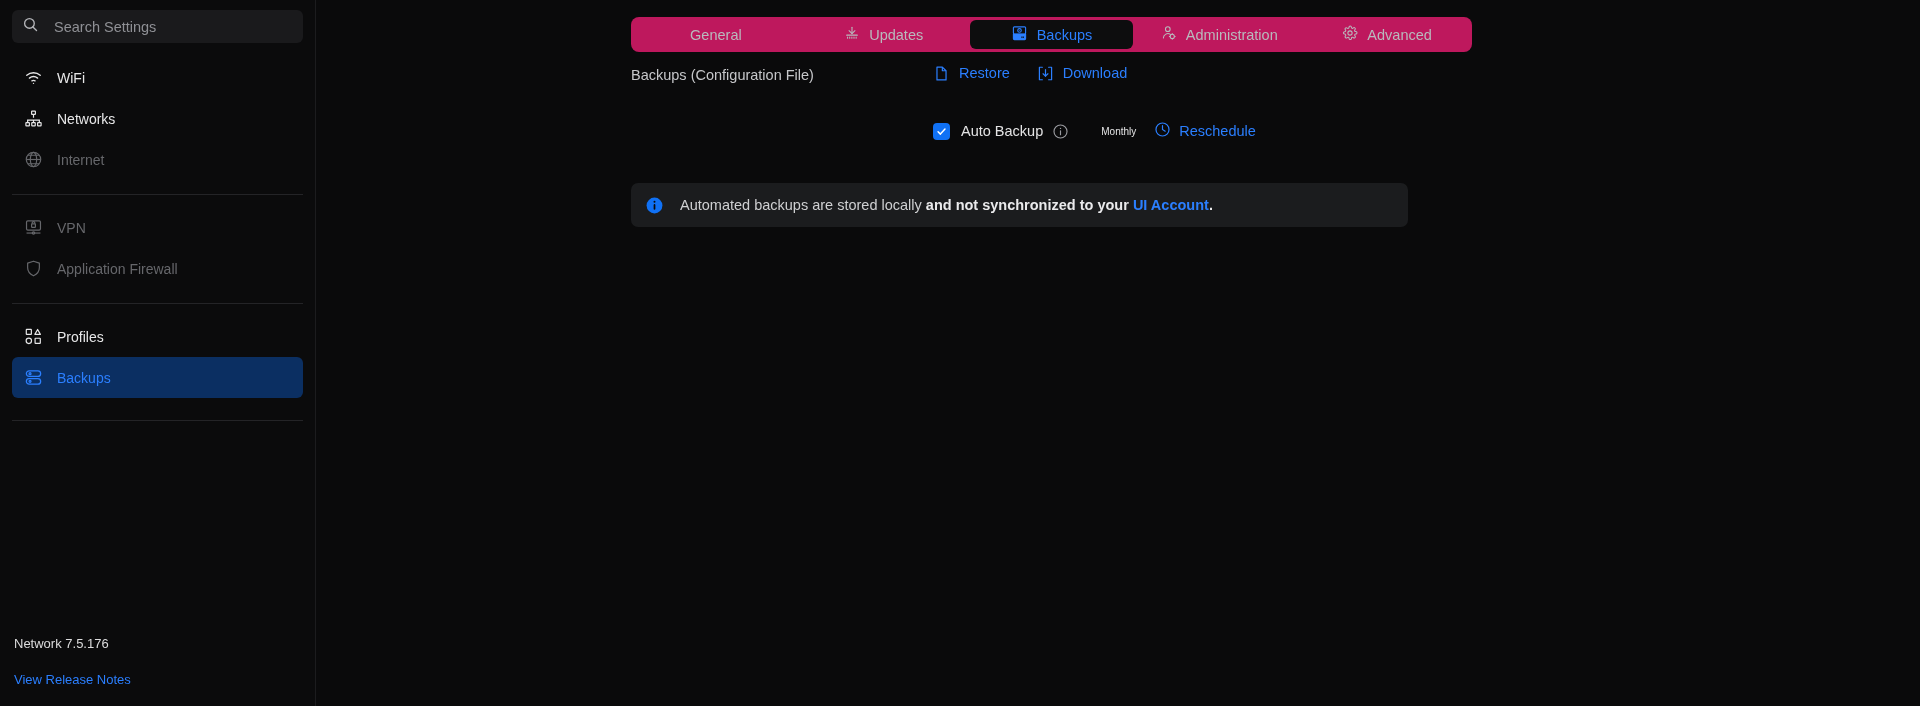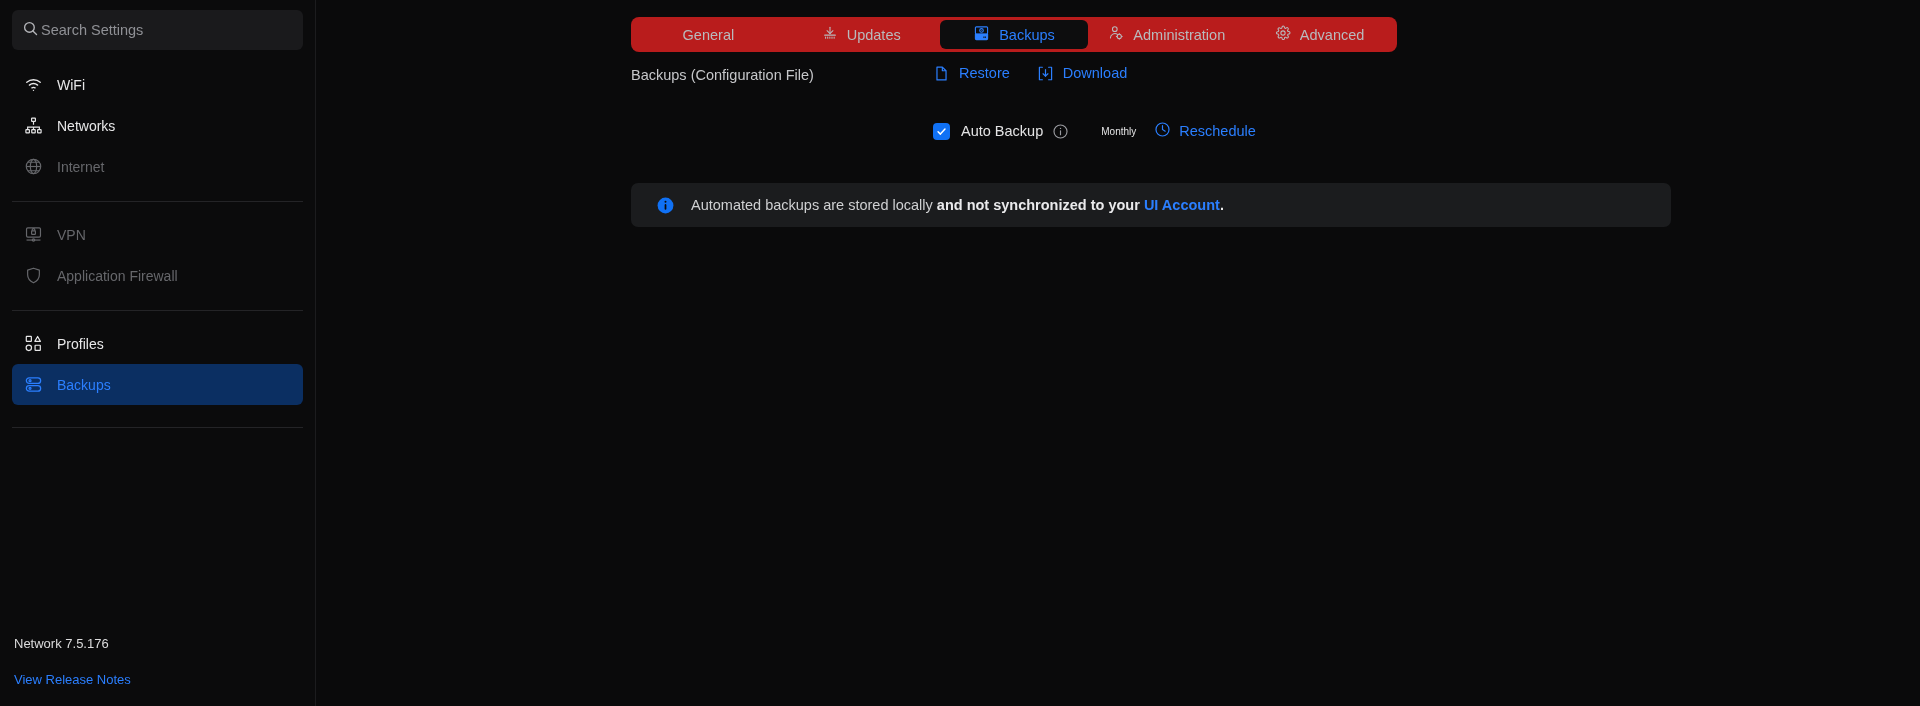--- a/index.html
+++ b/index.html
@@ -33,27 +33,27 @@
     background: #0b0b0c;
     border-right: 1px solid #1c1c1e;
     display: flex;
     flex-direction: column;
     padding: 0 12px;
     position: relative;
   }
 
   .search-wrap {
     margin-top: 10px;
-    height: 40px;
+    height: 33px;
     background: #1a1a1c;
     border-radius: 6px;
     display: flex;
     align-items: center;
     padding: 0 10px;
-    gap: 2px;
+    gap: 15px;
   }
   .search-wrap svg { flex: 0 0 auto; }
   .search-input {
     flex: 1;
     background: transparent;
     border: none;
     outline: none;
     color: #d8d8d8;
     font-family: "Liberation Sans", sans-serif;
     font-size: 14.5px;
@@ -117,23 +117,23 @@
     flex: 1;
     height: 706px;
     background: #0a0a0b;
     position: relative;
   }
 
   .tabbar {
     position: absolute;
     left: 315px;
     top: 17px;
-    width: 766px;
+    width: 841px;
     height: 35px;
-    background: #b91c1c;
+    background: #be185d;
     border-radius: 8px;
     display: flex;
     align-items: center;
     padding: 3px;
     gap: 4px;
   }
   .tab {
     flex: 1;
     height: 29px;
     display: flex;
@@ -234,27 +234,27 @@
     margin-left: 18px;
     color: #2b7fff;
     font-size: 14.5px;
     cursor: pointer;
     user-select: none;
   }
   .resched svg { stroke: #2b7fff; }
 
   .banner {
     margin-top: 31px;
-    width: 1040px;
+    width: 777px;
     min-height: 44px;
     background: #1b1c1e;
     border-radius: 7px;
     display: flex;
     align-items: center;
-    padding: 0 25px;
+    padding: 0 14px;
     gap: 16px;
   }
   .banner-icon { flex: 0 0 18px; display: flex; align-items: center; }
   .banner-text {
     font-size: 14.5px;
     color: #cfd0d2;
     line-height: 1.4;
   }
   .banner-text .b { font-weight: 700; color: #eaeaec; }
   .banner-text .lnk { color: #2b7fff; font-weight: 700; cursor: pointer; }

